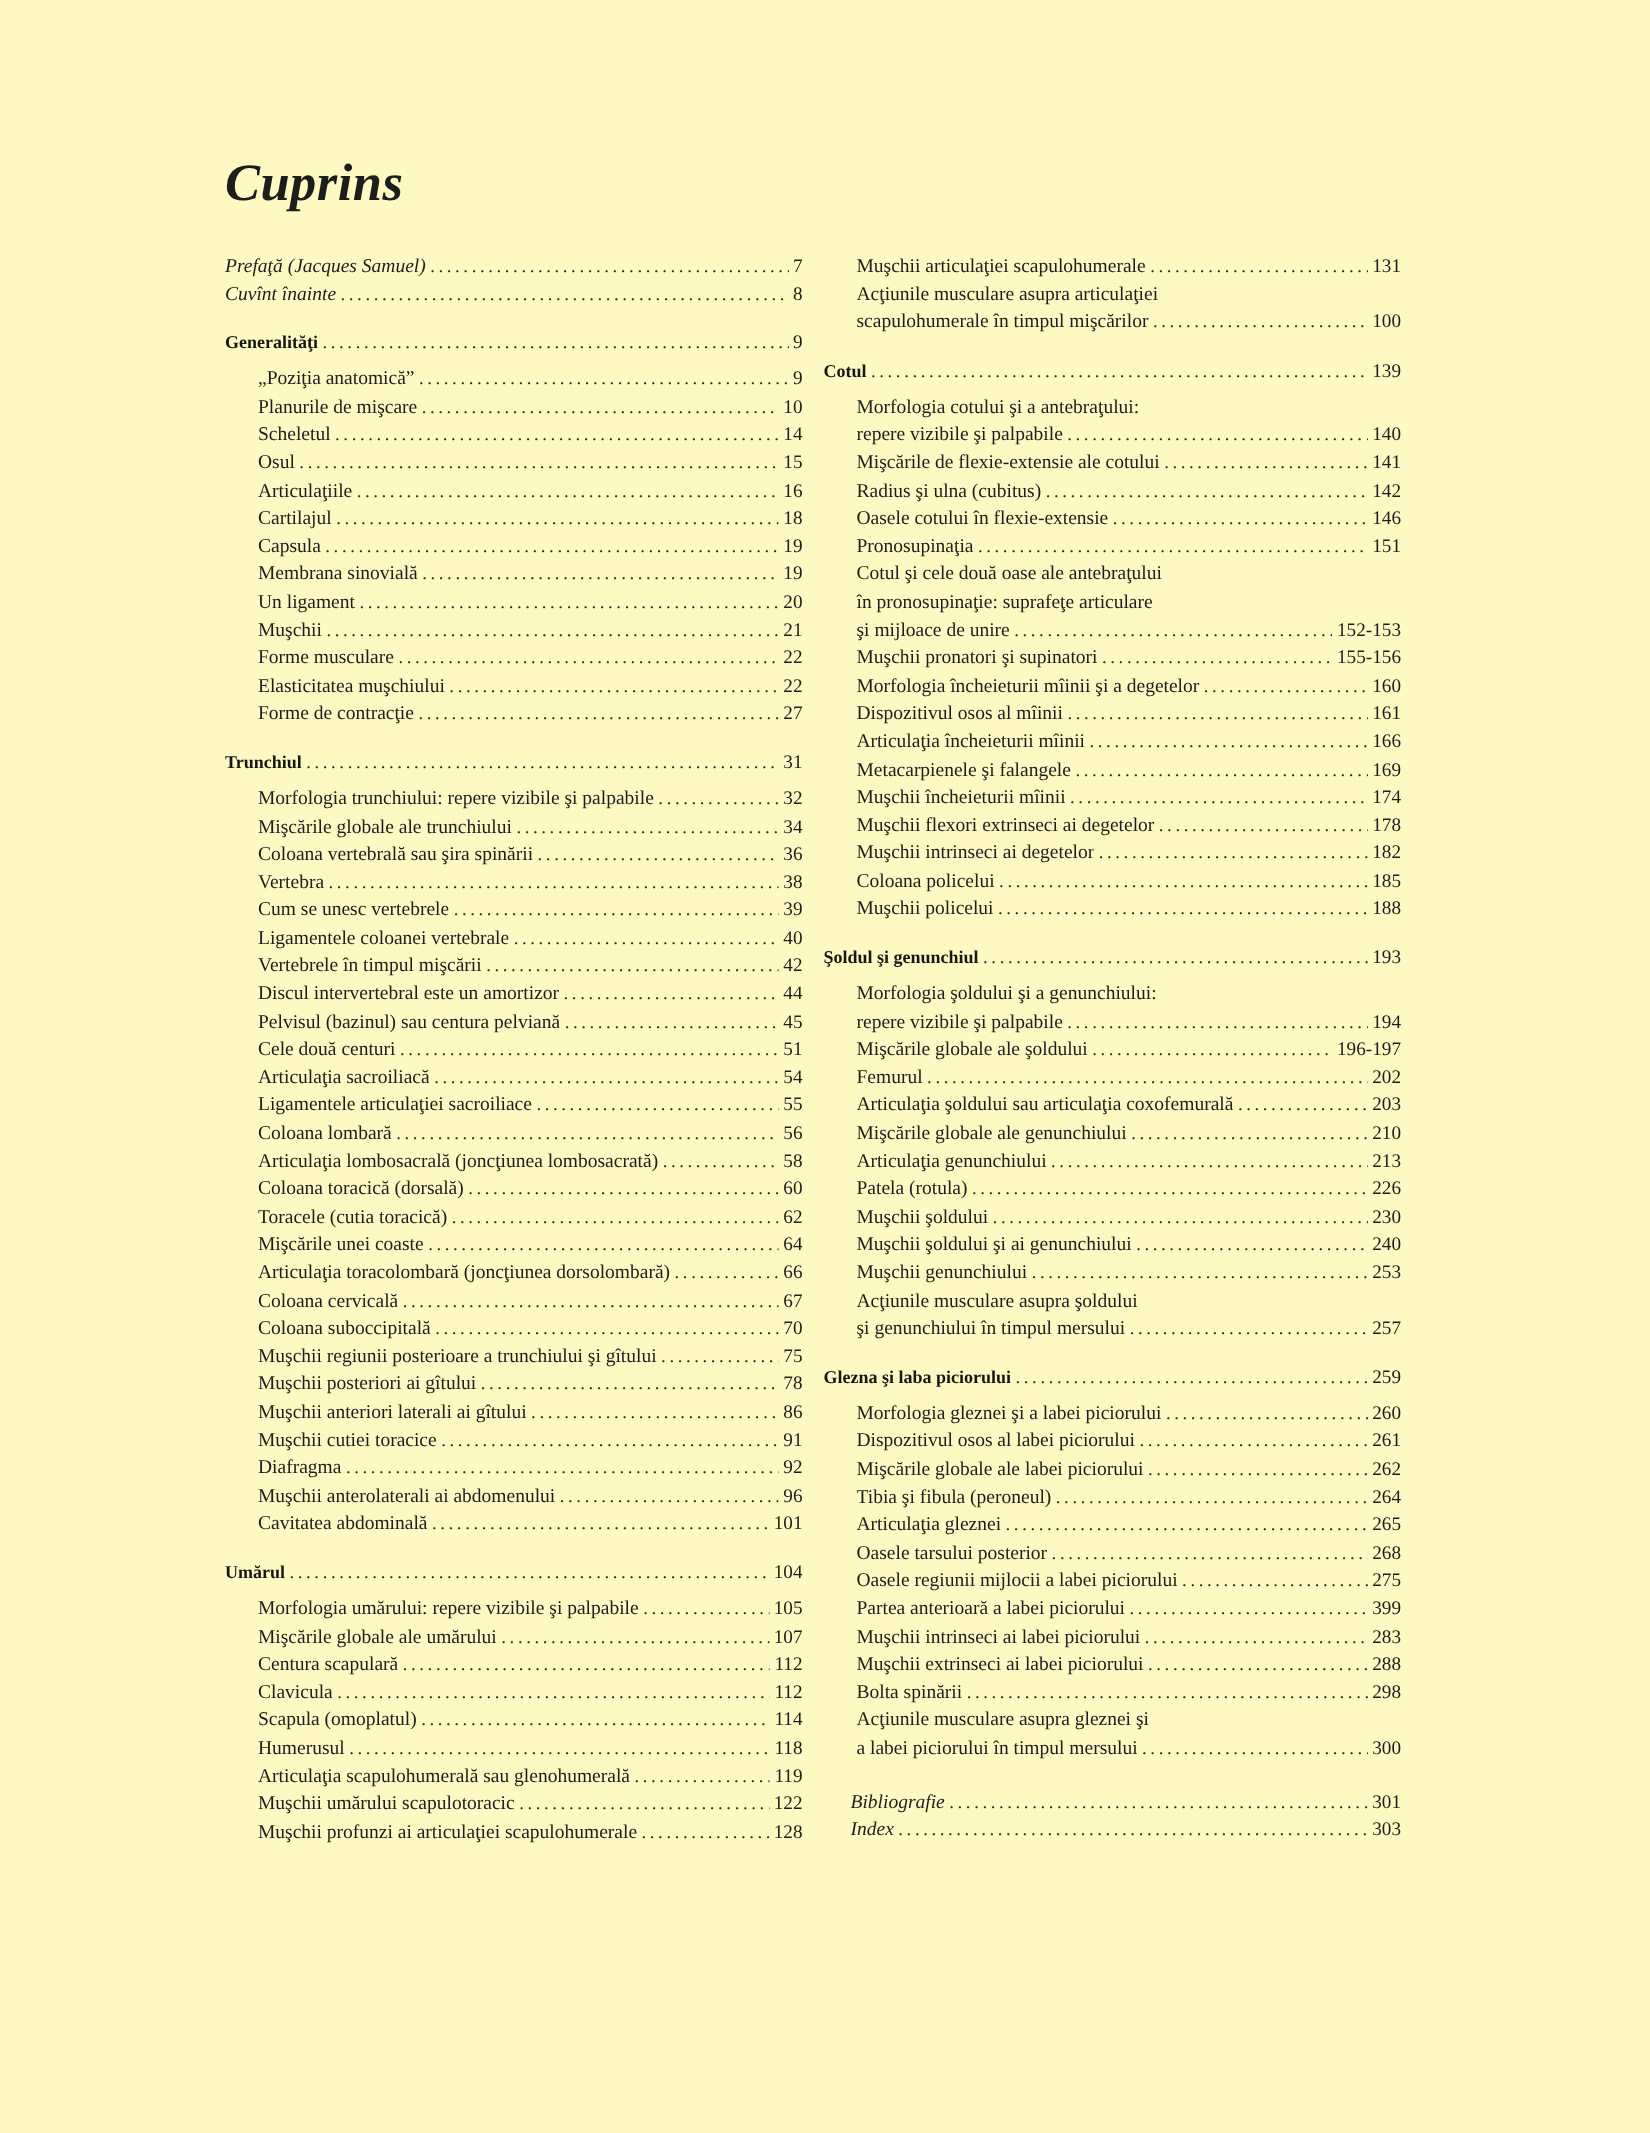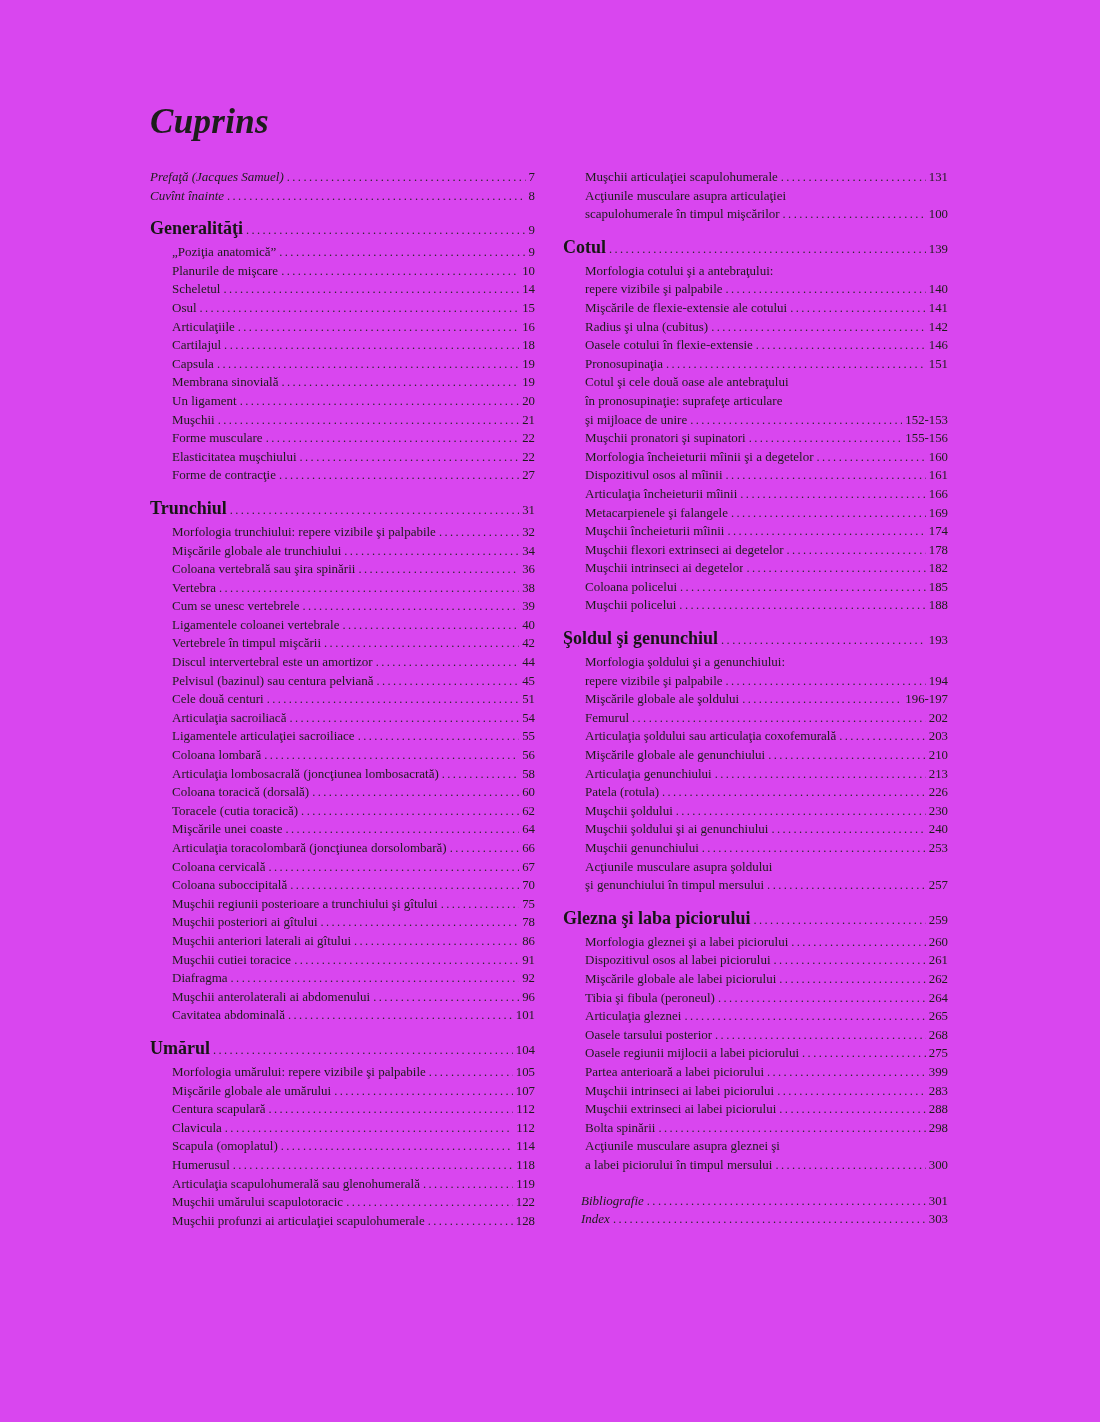--- a/index.html
+++ b/index.html
@@ -2,42 +2,42 @@
 <html><head>
 <meta charset="utf-8">
 <style>
   * { box-sizing: border-box; }
   html, body { margin: 0; padding: 0; }
   body { background: #ffffff; }
   .page {
     position: relative;
     width: 1100px;
     height: 1422px;
-    background: #d946ef;
+    background: #fef9c3;
     padding: 102px 150px 40px 150px;
     font-family: "Liberation Serif", "DejaVu Serif", serif;
     color: #1d1d1b;
     overflow: hidden;
   }
   .title {
     font-size: 35px;
     font-weight: 700;
     font-style: italic;
     margin: 0 0 26px 0;
     letter-spacing: 0.3px;
   }
-  .columns { display: flex; gap: 28px; }
+  .columns { display: flex; gap: 14px; }
   .col { width: 385px; flex: 0 0 385px; }
 
   .block { }
   .block.front-block { margin-bottom: 13px; }
   .block.end-block { margin-top: 17px; margin-left: 18px; }
 
   .heading-row { display: flex; align-items: baseline; margin: 13px 0 4px 0; }
-  .heading-row .label { font-size: 18px; font-weight: 700; line-height: 21px; white-space: nowrap; color: #161614; }
+  .heading-row .label { font-size: 12px; font-weight: 700; line-height: 21px; white-space: nowrap; color: #161614; }
 
   .entries.indented { padding-left: 22px; }
 
   .entry-line, .pre-line { font-size: 13px; line-height: 18.6px; }
   .entry-line { display: flex; align-items: baseline; }
   .pre-line { white-space: nowrap; overflow: hidden; }
 
   .label { white-space: nowrap; flex: 0 1 auto; min-width: 0; overflow: hidden; }
 
   .dots {

